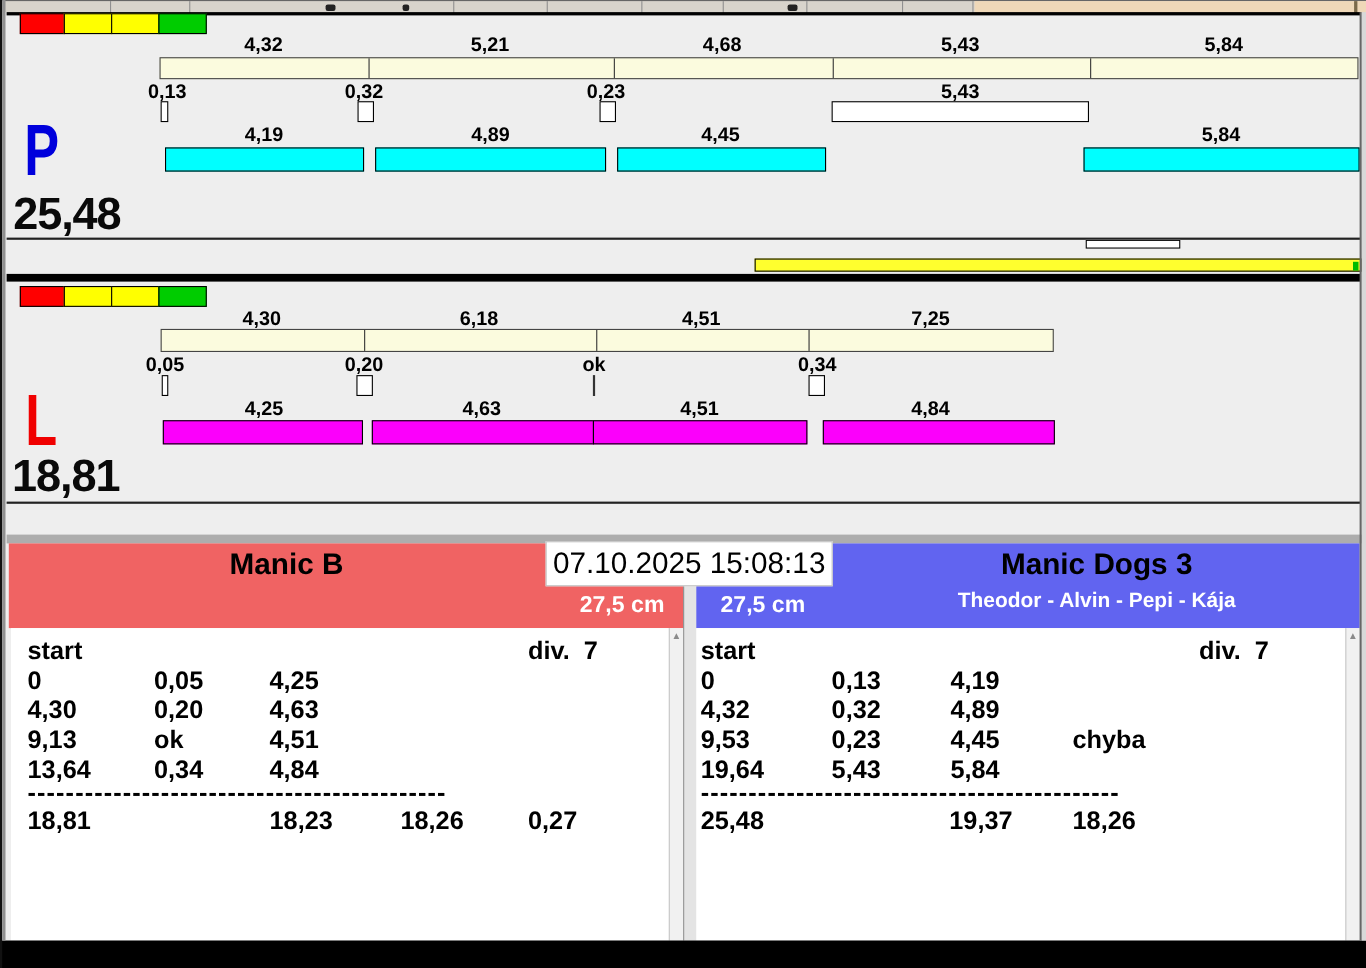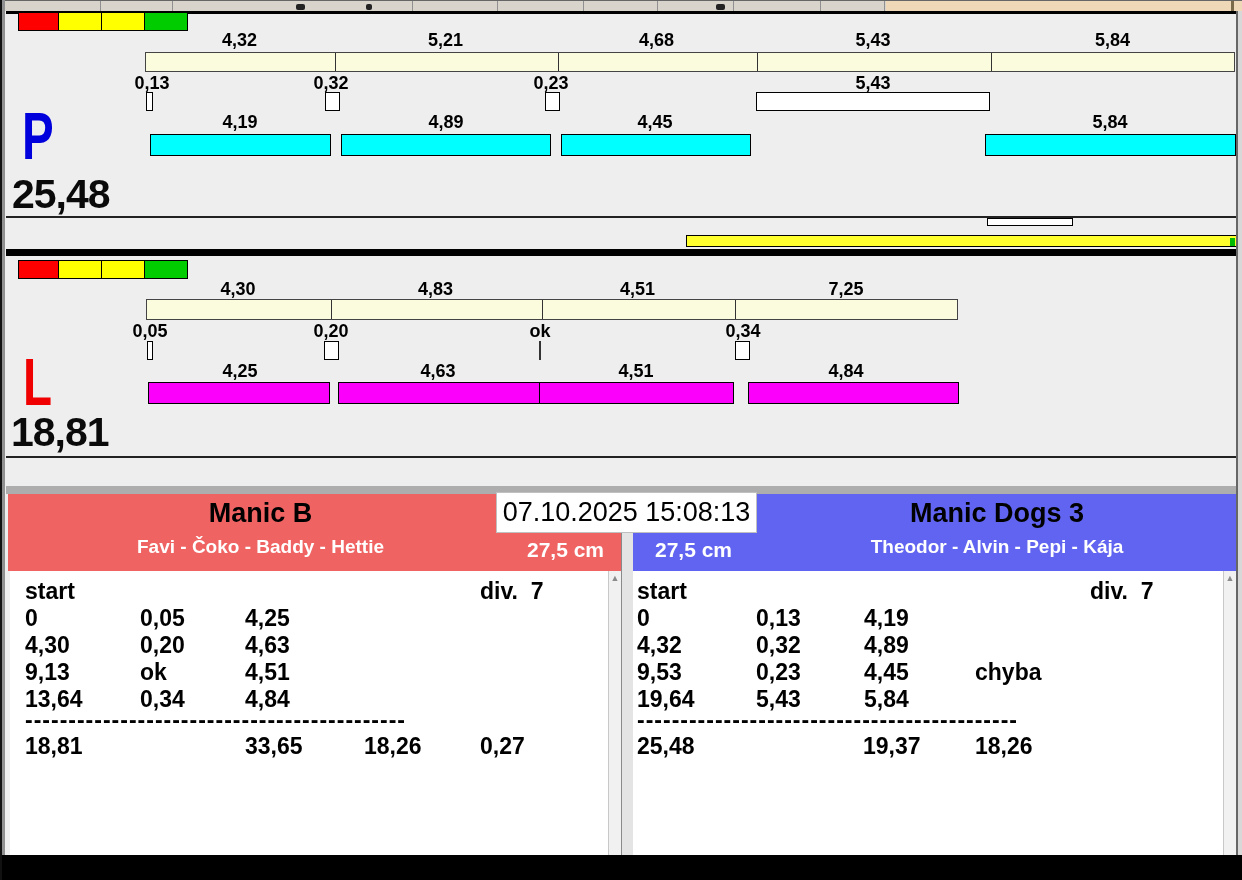--- a/index.html
+++ b/index.html
@@ -104,21 +104,21 @@
   <div class="abs" style="left:6px;top:249px;width:1231px;height:7px;background:#000;"></div>
 
   <div class="abs" style="left:6px;top:256px;width:1231px;height:200px;">
 
     <div class="abs swatch" style="left:12px;top:4px;width:41px;height:19px;background:#FF0000;"></div>
     <div class="abs swatch" style="left:52px;top:4px;width:44px;height:19px;background:#FFFF00;"></div>
     <div class="abs swatch" style="left:95px;top:4px;width:44px;height:19px;background:#FFFF00;"></div>
     <div class="abs swatch" style="left:138px;top:4px;width:44px;height:19px;background:#00CC00;"></div>
 
     <div class="abs lbl" style="left:140px;top:24px;width:184px;">4,30</div>
-    <div class="abs lbl" style="left:324px;top:24px;width:211px;">4,83</div>
+    <div class="abs lbl" style="left:324px;top:24px;width:211px;">6,18</div>
     <div class="abs lbl" style="left:535px;top:24px;width:193px;">4,51</div>
     <div class="abs lbl" style="left:728px;top:24px;width:224px;">7,25</div>
 
     <div class="abs bar" style="left:140px;top:43px;width:812px;height:21px;background:#FBFBDE;border-color:#444;">
       <div class="seg-div" style="left:184px;"></div>
       <div class="seg-div" style="left:395px;"></div>
       <div class="seg-div" style="left:588px;"></div>
     </div>
 
     <div class="abs lbl" style="left:104px;top:66px;width:80px;">0,05</div>
@@ -144,21 +144,20 @@
     <div class="abs bigletter" style="left:17px;top:98px;color:#F00000;">L</div>
     <div class="abs bigtotal" style="left:5px;top:156px;">18,81</div>
   </div>
 
   <div class="abs" style="left:6px;top:456px;width:1231px;height:2px;background:#222;"></div>
 
   <div class="abs" style="left:6px;top:486px;width:1236px;height:8px;background:#ADADAD;"></div>
 
   <div class="abs" style="left:8px;top:494px;width:613px;height:77px;background:#F06363;">
     <div class="abs hdr-name" style="left:0;top:4px;width:505px;">Manic B</div>
-    <div class="abs hdr-dogs" style="left:0;top:42px;width:505px;">Favi - Čoko - Baddy - Hettie</div>
     <div class="abs hdr-h" style="left:502px;top:44px;width:111px;">27,5 cm</div>
   </div>
 
   <div class="abs" style="left:621px;top:494px;width:12px;height:361px;background:#E4E4E4;border-left:1px solid #8a8a8a;"></div>
 
   <div class="abs" style="left:633px;top:494px;width:603px;height:77px;background:#6164F0;">
     <div class="abs hdr-name" style="left:125px;top:4px;width:478px;">Manic Dogs 3</div>
     <div class="abs hdr-dogs" style="left:125px;top:42px;width:478px;">Theodor - Alvin - Pepi - Kája</div>
     <div class="abs hdr-h" style="left:5px;top:44px;width:111px;">27,5 cm</div>
   </div>
@@ -191,21 +190,21 @@
     </div>
     <div class="trow" style="left:0;top:115px;width:598px;">
       <span class="cell" style="left:15px;">13,64</span>
       <span class="cell" style="left:130px;">0,34</span>
       <span class="cell" style="left:235px;">4,84</span>
       <span class="cell" style="left:354px;"></span>
     </div>
     <div class="abs dashline" style="left:15px;top:136px;width:380px;">------------------------------------------------------</div>
     <div class="trow" style="left:0;top:162px;width:598px;">
       <span class="cell" style="left:15px;">18,81</span>
-      <span class="cell" style="left:235px;">33,65</span>
+      <span class="cell" style="left:235px;">18,23</span>
       <span class="cell" style="left:354px;">18,26</span>
       <span class="cell" style="left:470px;">0,27</span>
     </div>
   </div>
 
   <div class="abs scrollcol" style="left:608px;top:571px;width:13px;height:284px;">
     <span class="uparrow">▲</span>
   </div>
 
   <div class="abs" style="left:633px;top:571px;width:590px;height:284px;background:#fff;">

